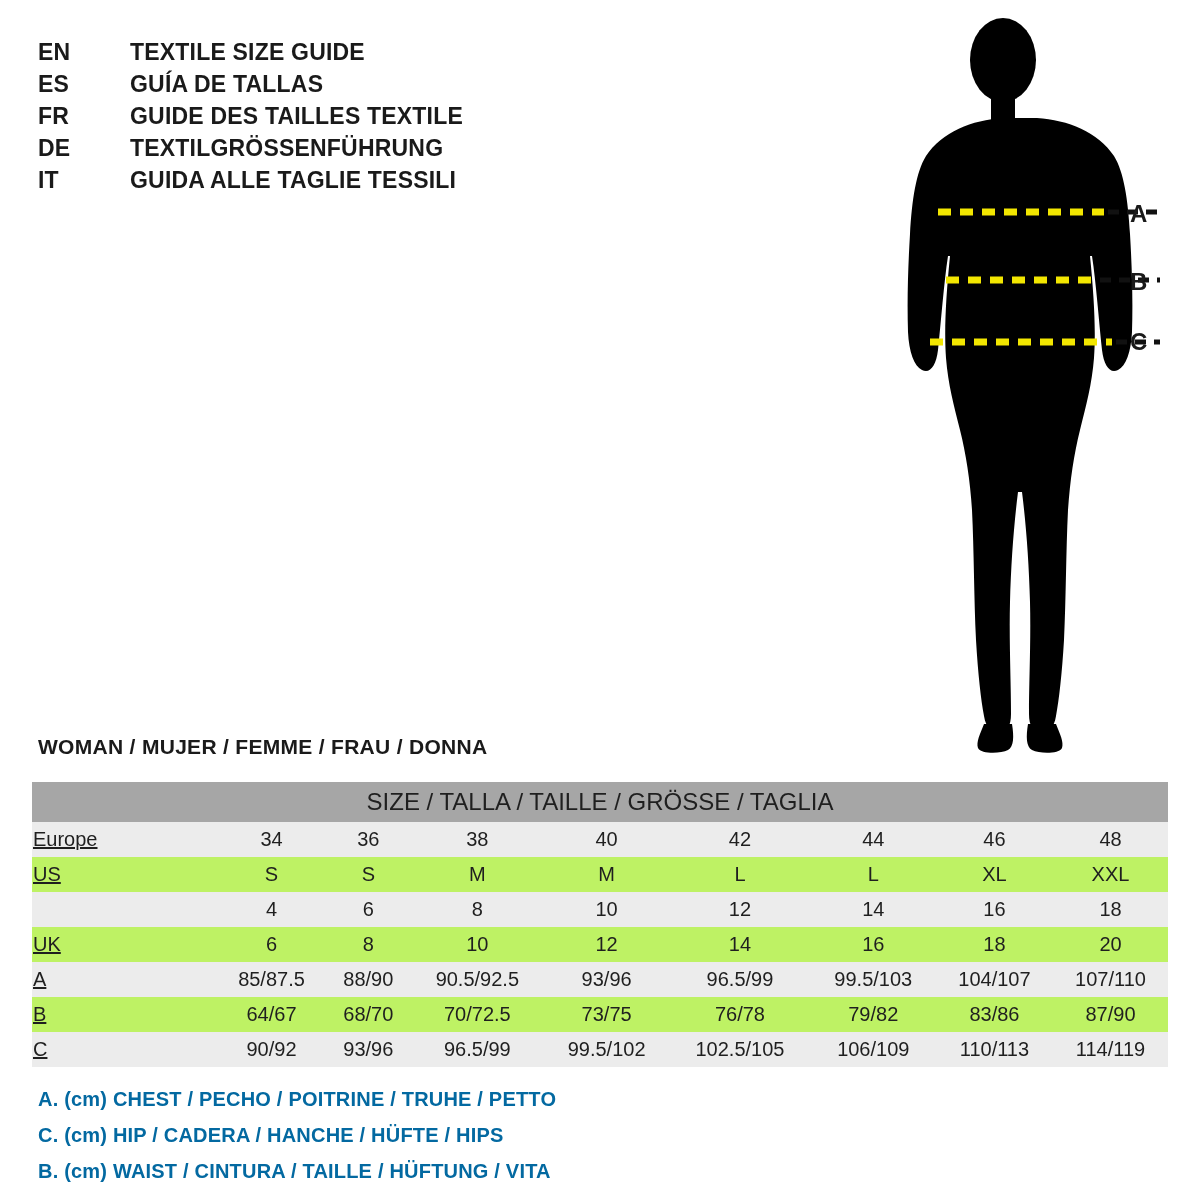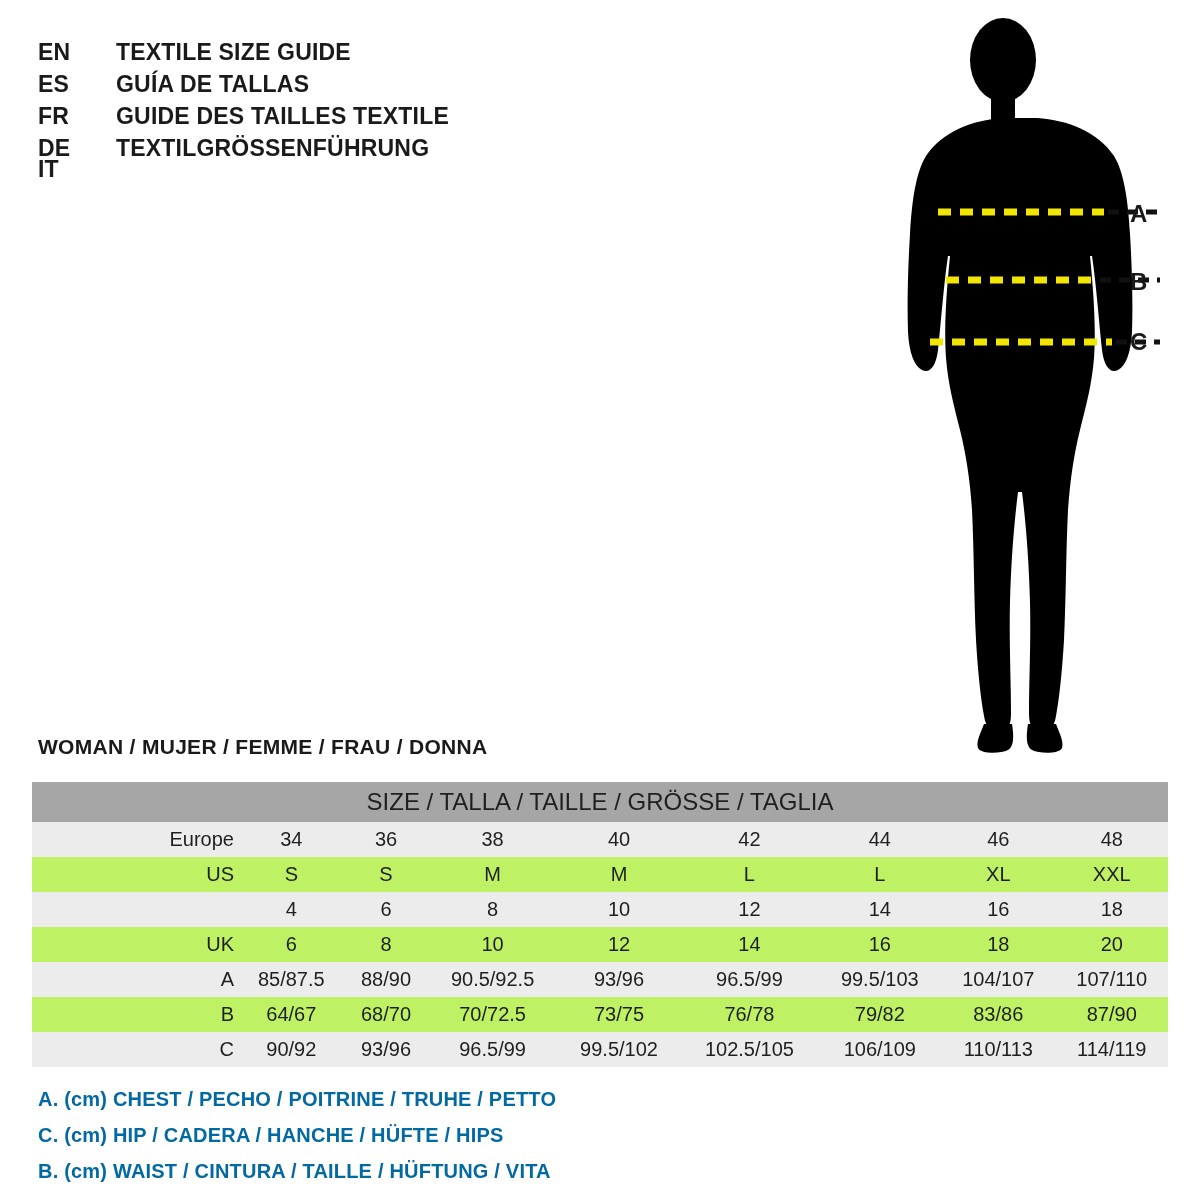--- a/index.html
+++ b/index.html
@@ -23,20 +23,21 @@
     top: 28px;
     width: 620px;
   }
   .lang-row {
     display: flex;
     align-items: baseline;
     height: 32px;
     font-size: 23px;
     font-weight: bold;
     letter-spacing: 0.2px;
+    gap: 14px;
   }
   .lang-code {
     width: 78px;
     flex: 0 0 78px;
   }
   .lang-text {
     flex: 1 1 auto;
     margin-top: 11px;
   }
 
@@ -82,23 +83,24 @@
     border-collapse: collapse;
     font-size: 20px;
   }
   #size-table td, #size-table th {
     padding: 6px 4px;
     font-weight: normal;
     text-align: center;
     color: #1f1f1f;
   }
   #size-table th.row-head, #size-table td.row-head {
-    text-align: right;
-    padding-left: 22px;
+    text-align: left;
+    padding-left: 1px;
     width: 180px;
+    text-decoration: underline;
   }
   tr.header-row td {
     background: #a6a6a6;
     text-align: left;
     font-weight: normal;
     font-size: 24px;
     padding: 7px 10px;
   }
   tr.shade-light td { background: #ececec; }
   tr.shade-white td { background: #bef264; }
@@ -133,20 +135,21 @@
   <div class="lang-row">
     <span class="lang-code">FR</span>
     <span class="lang-text">GUIDE DES TAILLES TEXTILE</span>
   </div>
   <div class="lang-row">
     <span class="lang-code">DE</span>
     <span class="lang-text">TEXTILGRÖSSENFÜHRUNG</span>
   </div>
   <div class="lang-row">
     <span class="lang-code">IT</span>
+    <span class="lang-text">GUIDA ALLE TAGLIE TESSILI</span>
   </div>
 </div>
 
 <div id="figure-area">
   <svg id="figure-svg" width="330" height="760" viewBox="0 0 330 760">
 
     <g fill="#000000">
 
       <ellipse cx="143" cy="50" rx="33" ry="42"></ellipse>
 

